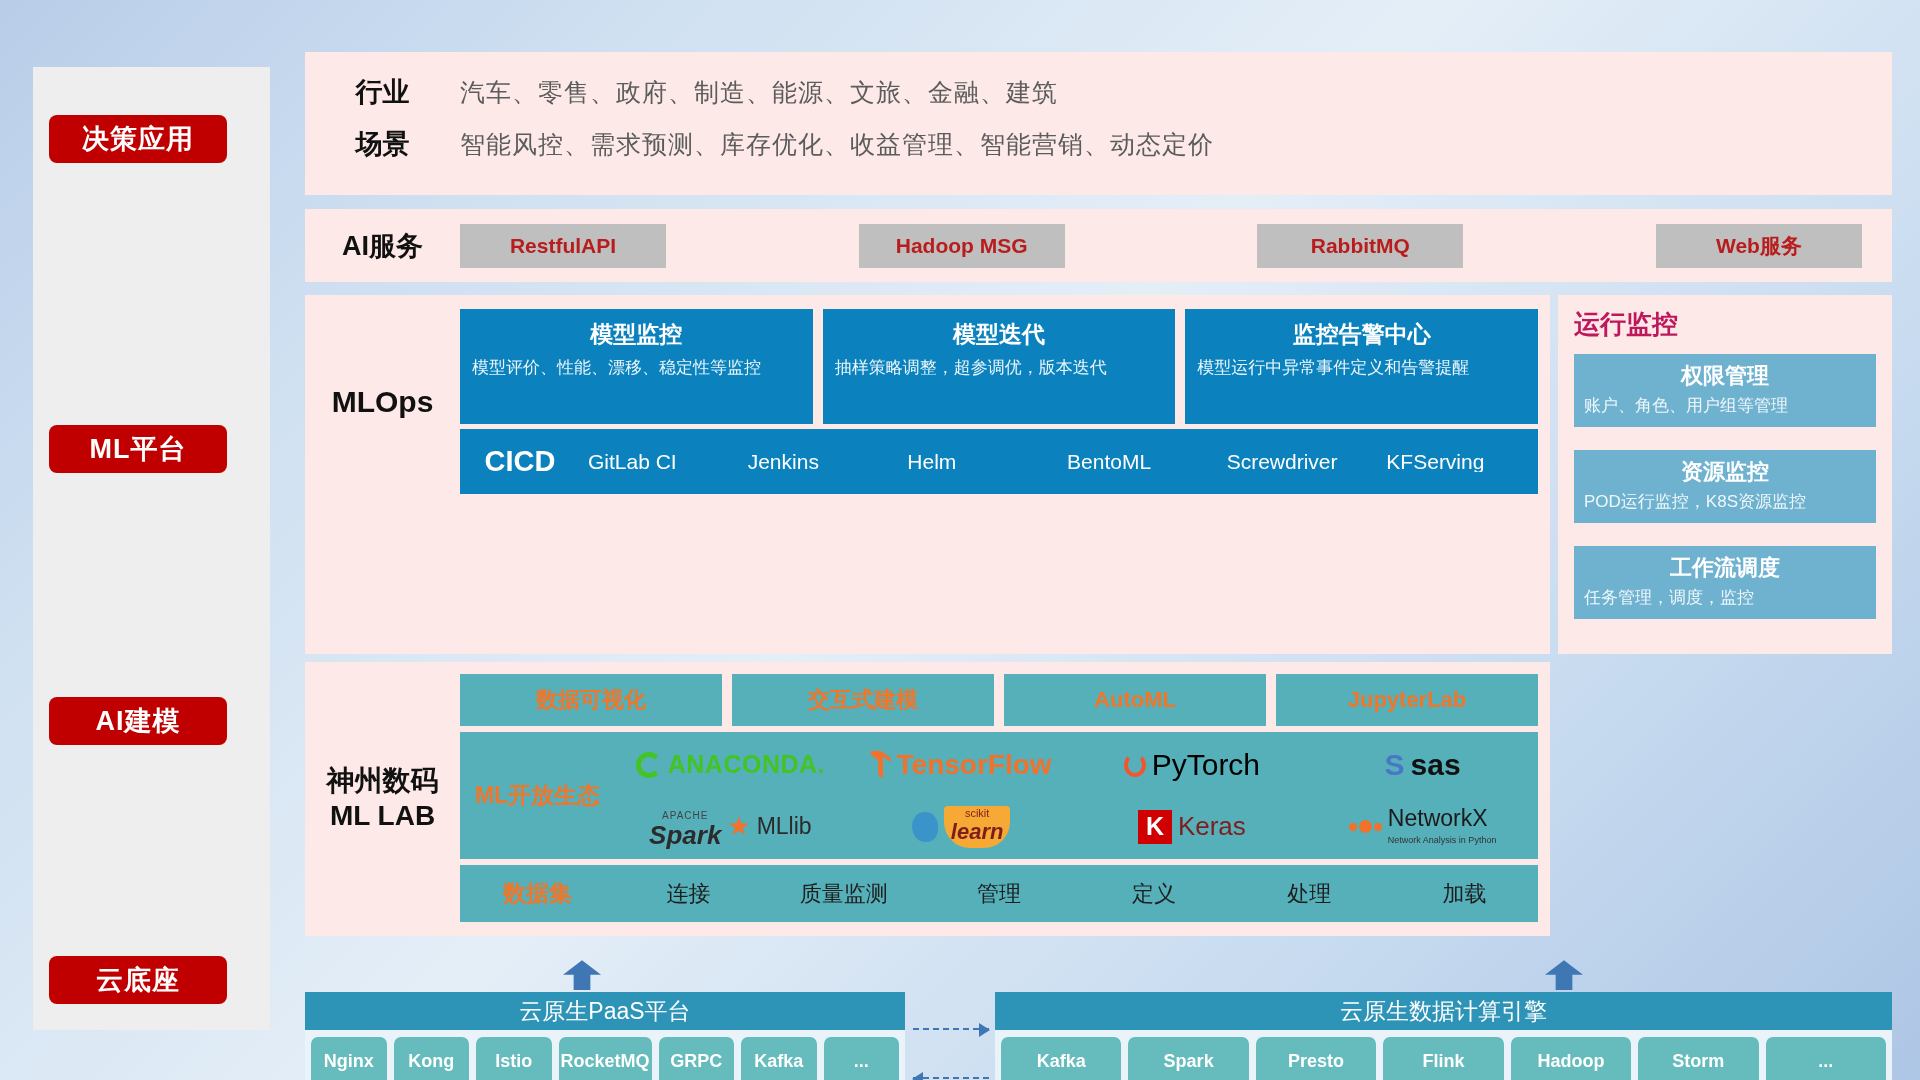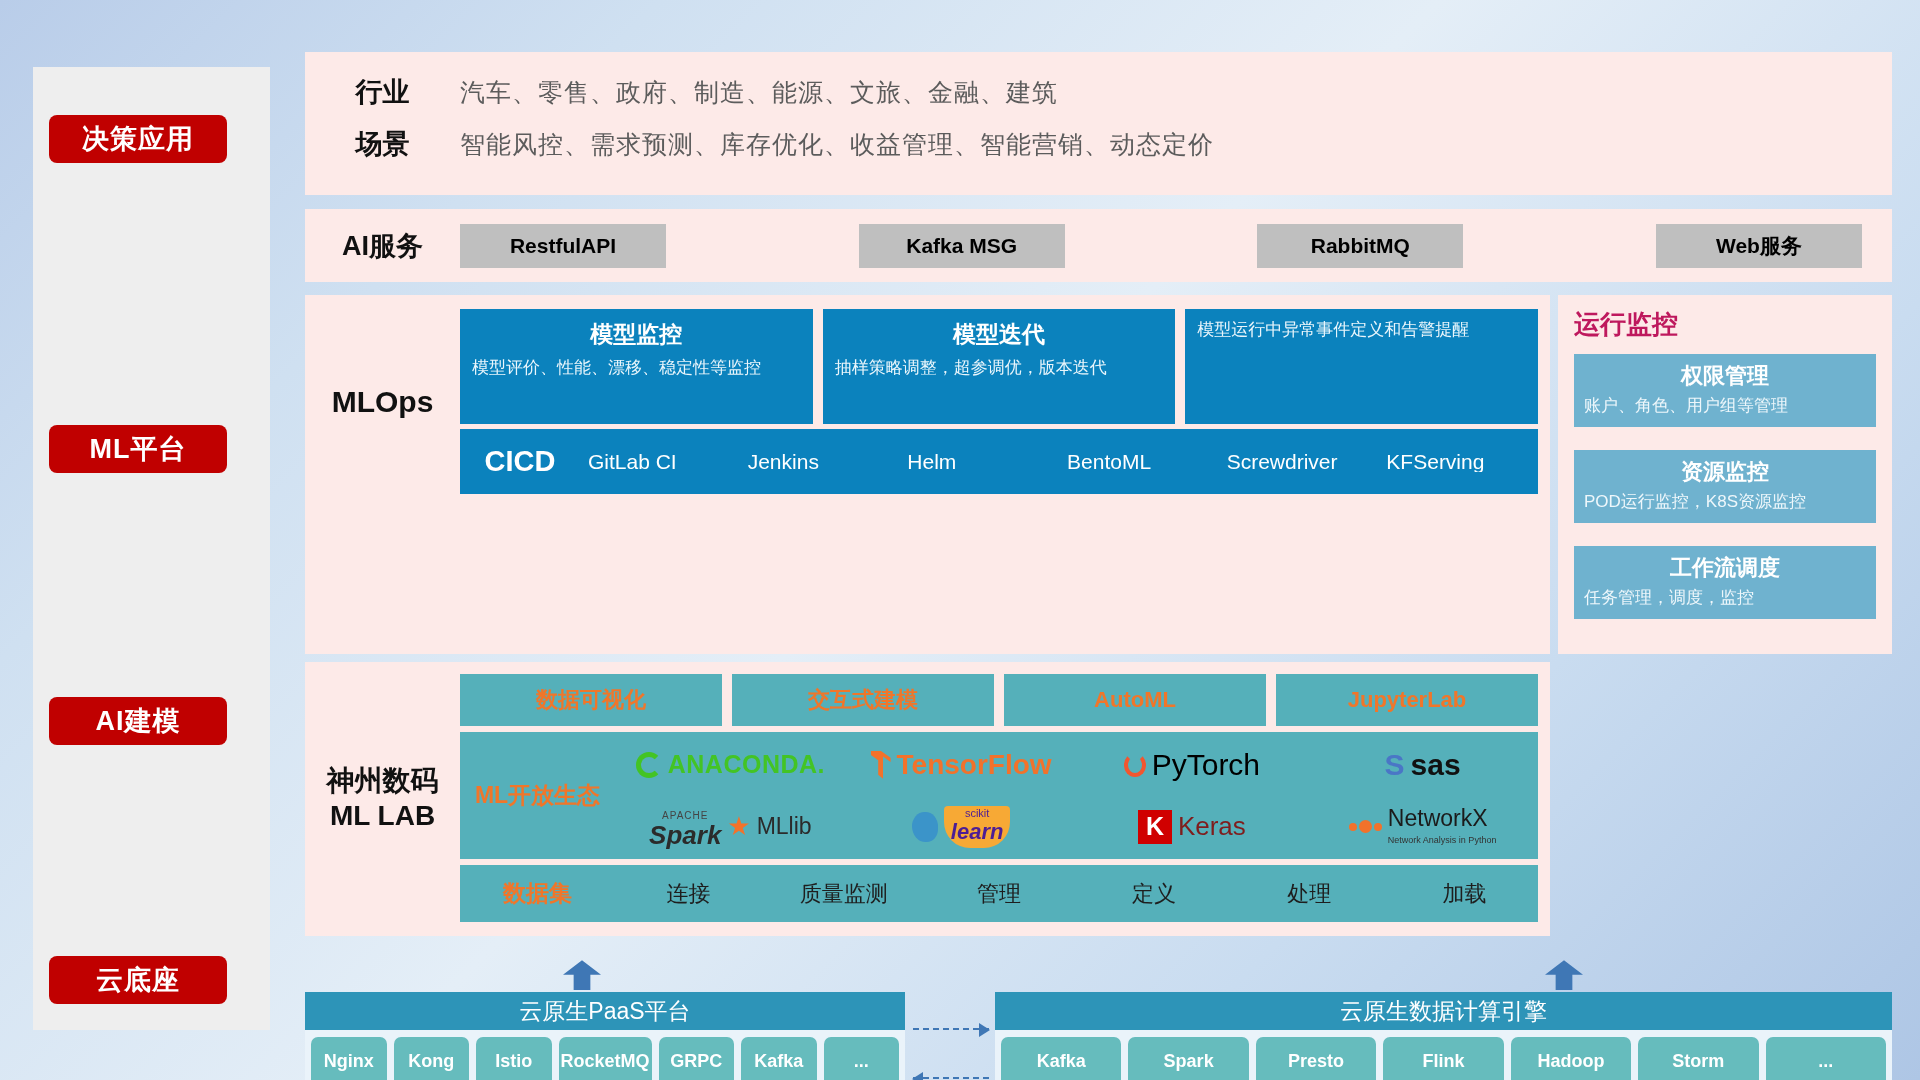--- a/index.html
+++ b/index.html
@@ -38,21 +38,21 @@
     width:155px; text-align:center; font-weight:bold; font-size:27px; color:#111;
     flex:0 0 155px;
   }
   .rowvalue{ font-size:25px; color:#5c5c5c; letter-spacing:1px; }
 
   
   .band-svc{ margin-top:14px; height:73px; display:flex; align-items:center; }
   .svc-label{ width:155px; flex:0 0 155px; text-align:center; font-weight:bold; font-size:27px; color:#111; }
   .svc-btns{ flex:1; display:flex; gap:0; justify-content:space-between; padding-right:30px; }
   .svc-btn{
-    width:206px; height:44px; background:#bfbfbf; color:#000000;
+    width:206px; height:44px; background:#bfbfbf; color:#b91c1c;
     font-size:21px; font-weight:bold; display:flex; align-items:center; justify-content:center;
   }
 
   
   .band-ml{ margin-top:13px; display:flex; gap:8px; }
   .ml-left{ width:1245px; background:#fdeae8; padding:14px 12px 12px 0; }
   .ml-left-inner{ display:flex; }
   .ml-label{
     width:155px; flex:0 0 155px; font-weight:bold; font-size:30px; color:#111;
     display:flex; align-items:center; justify-content:center;
@@ -164,21 +164,21 @@
   .lg-text{ font-weight:bold; }
   .ring{ width:26px;height:26px;border-radius:50%;border:5px solid #43c425;border-right-color:transparent; display:inline-block; }
   .tf-mark{ width:20px;height:28px;background:#f2722b;
      clip-path:polygon(50% 0,100% 25%,100% 40%,62% 20%,62% 100%,38% 86%,38% 34%,0 14%,0 0); }
   .pt-flame{ width:22px;height:24px;border:4px solid #f2562f;border-radius:50%;border-top-color:transparent; }
   .sas-s{ font-size:30px;font-weight:bold;color:#4a76c6; }
   .keras-k{ width:34px;height:34px;background:#d00000;color:#fff;font-weight:bold;font-size:25px;
      display:flex;align-items:center;justify-content:center; }
   .spark-star{ color:#f2722b;font-size:26px; }
   .sk-blob{ width:26px;height:30px;background:#3b94c9;border-radius:50% 50% 45% 55%; }
-  .sk-card{ background:#f7a935;border-radius:4px 4px 26px 26px;padding:1px 7px 3px 7px;text-align:center;color:#4c1d95; }
+  .sk-card{ background:#f7a935;border-radius:4px 4px 26px 26px;padding:1px 7px 3px 7px;text-align:center;color:#7f1d1d; }
   .nx-dot{ width:13px;height:13px;border-radius:50%;background:#f2722b;display:inline-block; }
 </style>
 </head>
 <body>
 
 <div class="left-rail">
   <div class="stage-chip sc0">
     <span>决策应用</span>
   </div>
   <div class="stage-chip sc2">
@@ -205,21 +205,21 @@
     </div>
   </div>
 
   <div class="pinkband band-svc">
     <div class="svc-label">AI服务</div>
     <div class="svc-btns">
       <div class="svc-btn">
         <span>RestfulAPI</span>
       </div>
       <div class="svc-btn">
-        <span>Kafka MSG</span>
+        <span>Hadoop MSG</span>
       </div>
       <div class="svc-btn">
         <span>RabbitMQ</span>
       </div>
       <div class="svc-btn">
         <span>Web服务</span>
       </div>
     </div>
   </div>
 
@@ -231,20 +231,21 @@
           <div class="mlops-cards">
             <div class="mlops-card">
               <h4>模型监控</h4>
               <p>模型评价、性能、漂移、稳定性等监控</p>
             </div>
             <div class="mlops-card">
               <h4>模型迭代</h4>
               <p>抽样策略调整，超参调优，版本迭代</p>
             </div>
             <div class="mlops-card">
+              <h4>监控告警中心</h4>
               <p>模型运行中异常事件定义和告警提醒</p>
             </div>
           </div>
           <div class="cicd-bar">
             <div class="cicd-title">CICD</div>
             <div class="cicd-items">
               <div class="cicd-item">GitLab CI</div>
               <div class="cicd-item">Jenkins</div>
               <div class="cicd-item">Helm</div>
               <div class="cicd-item">BentoML</div>

